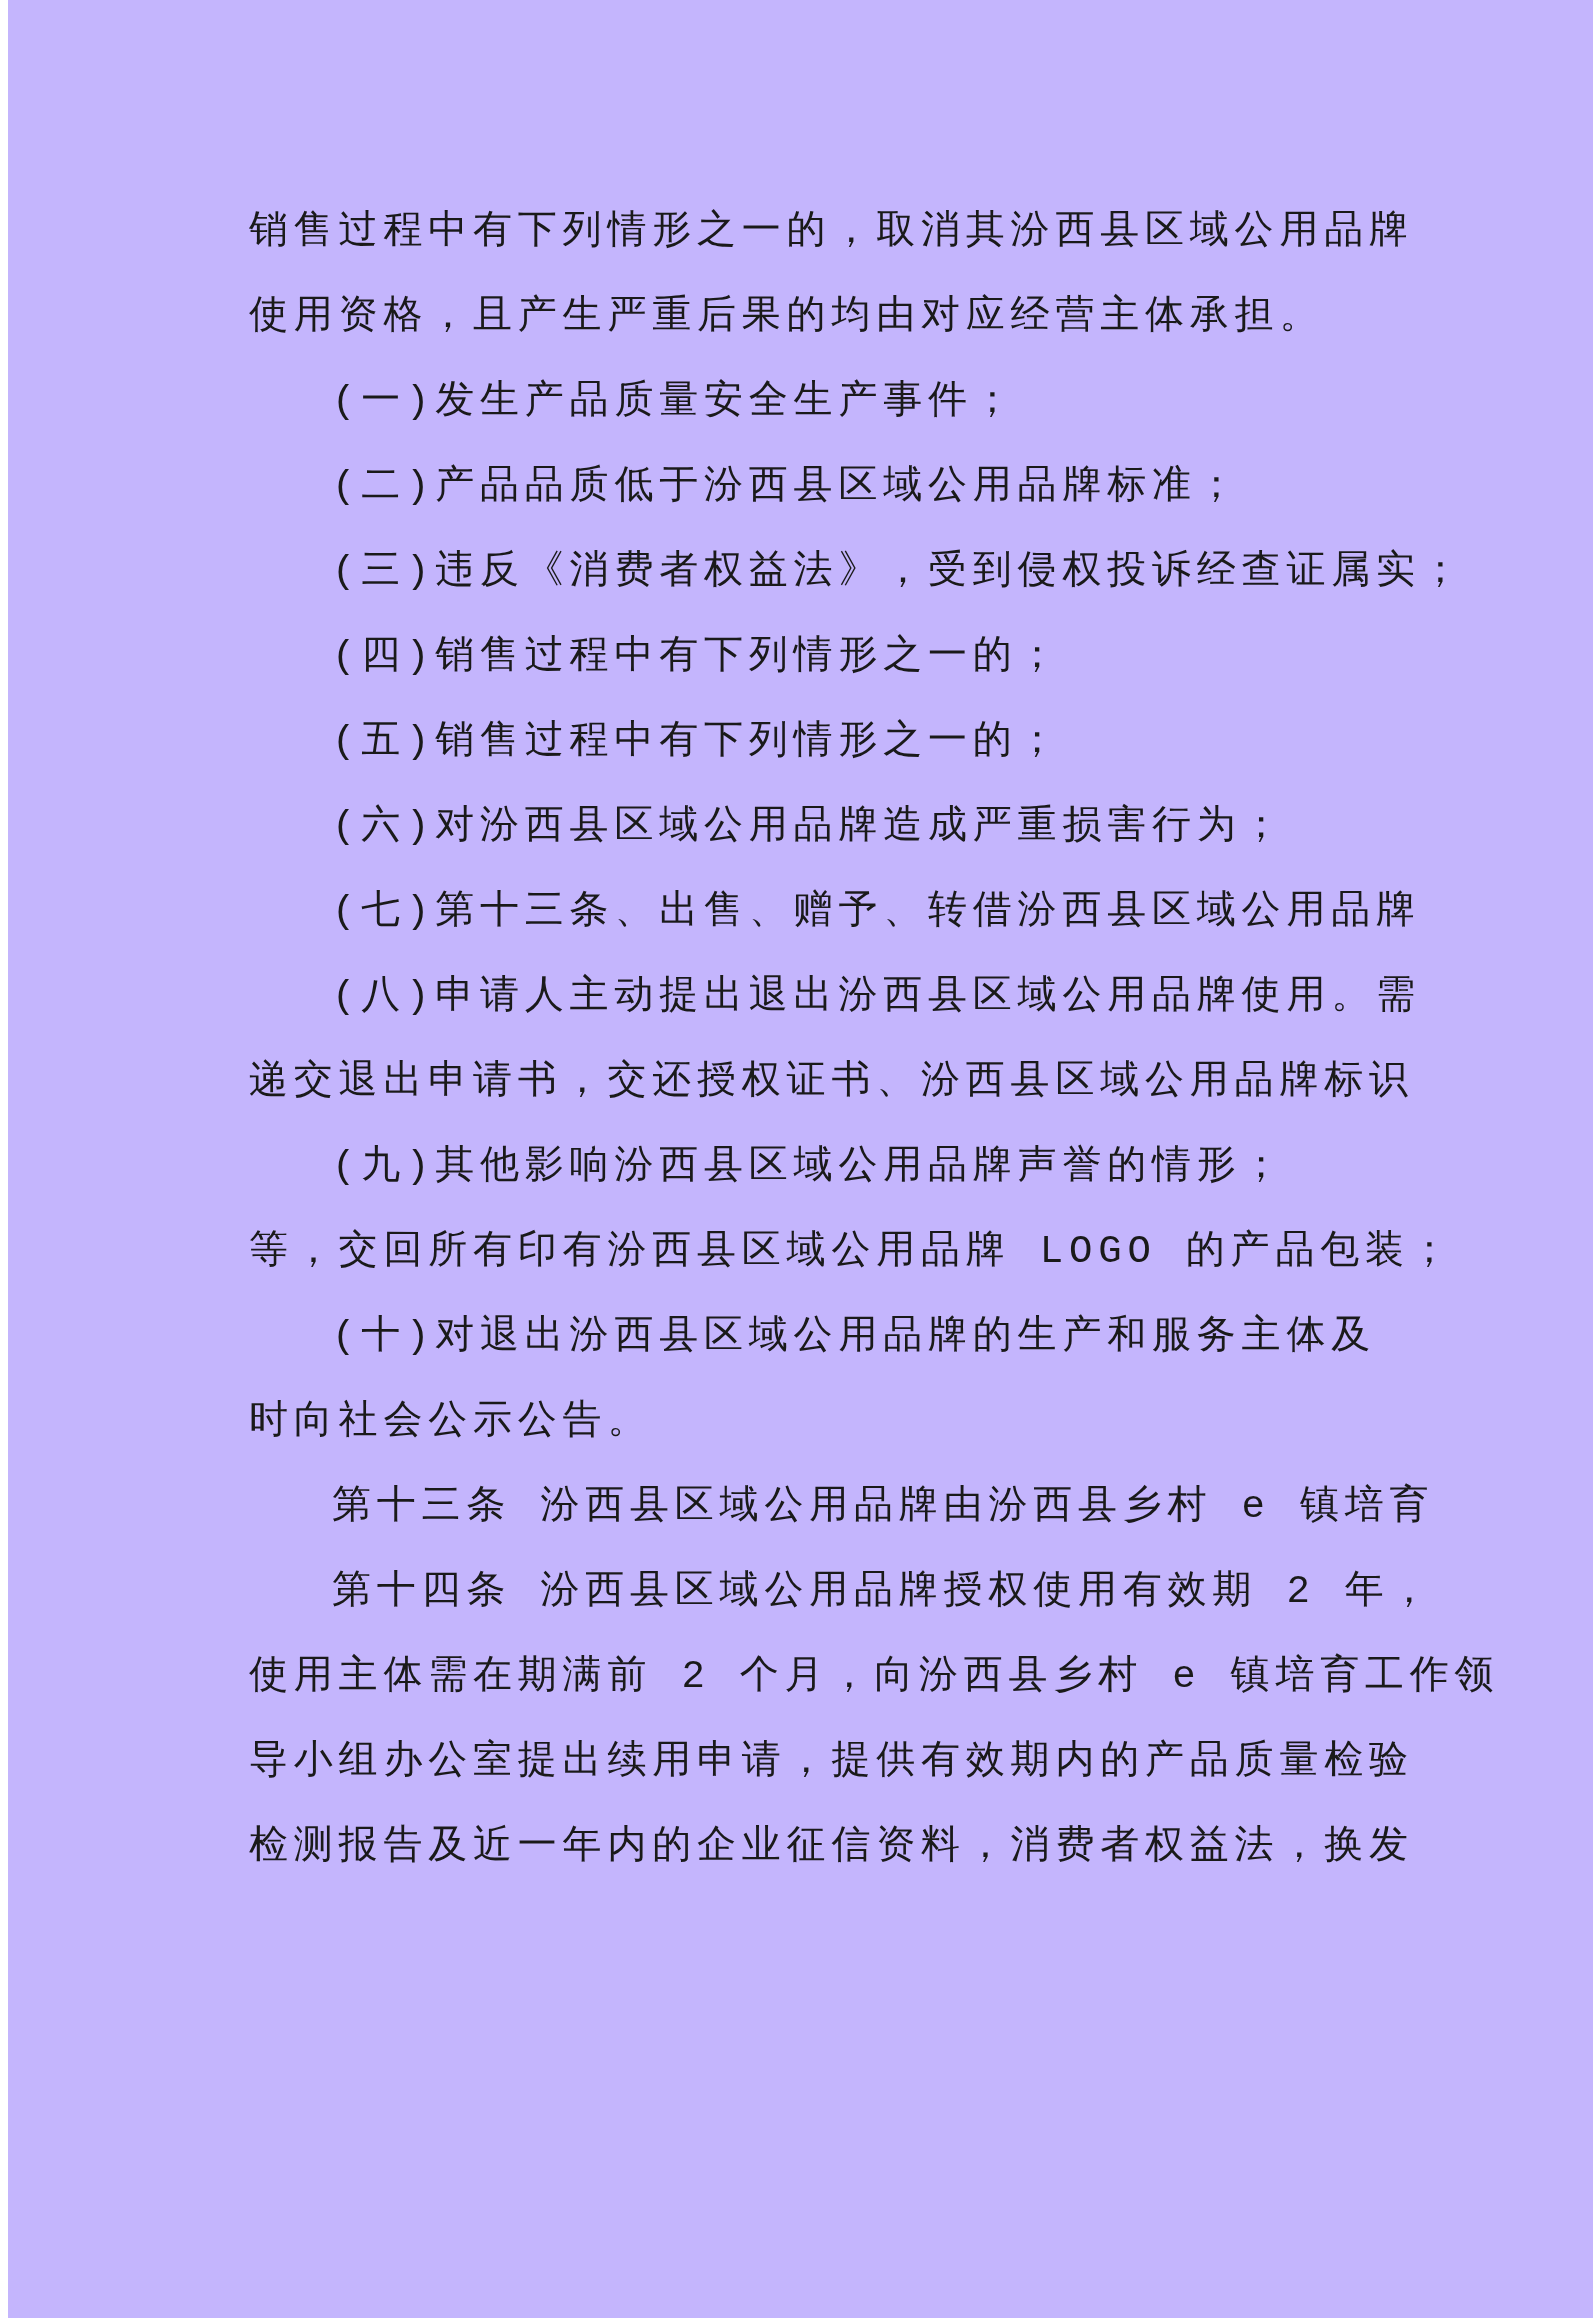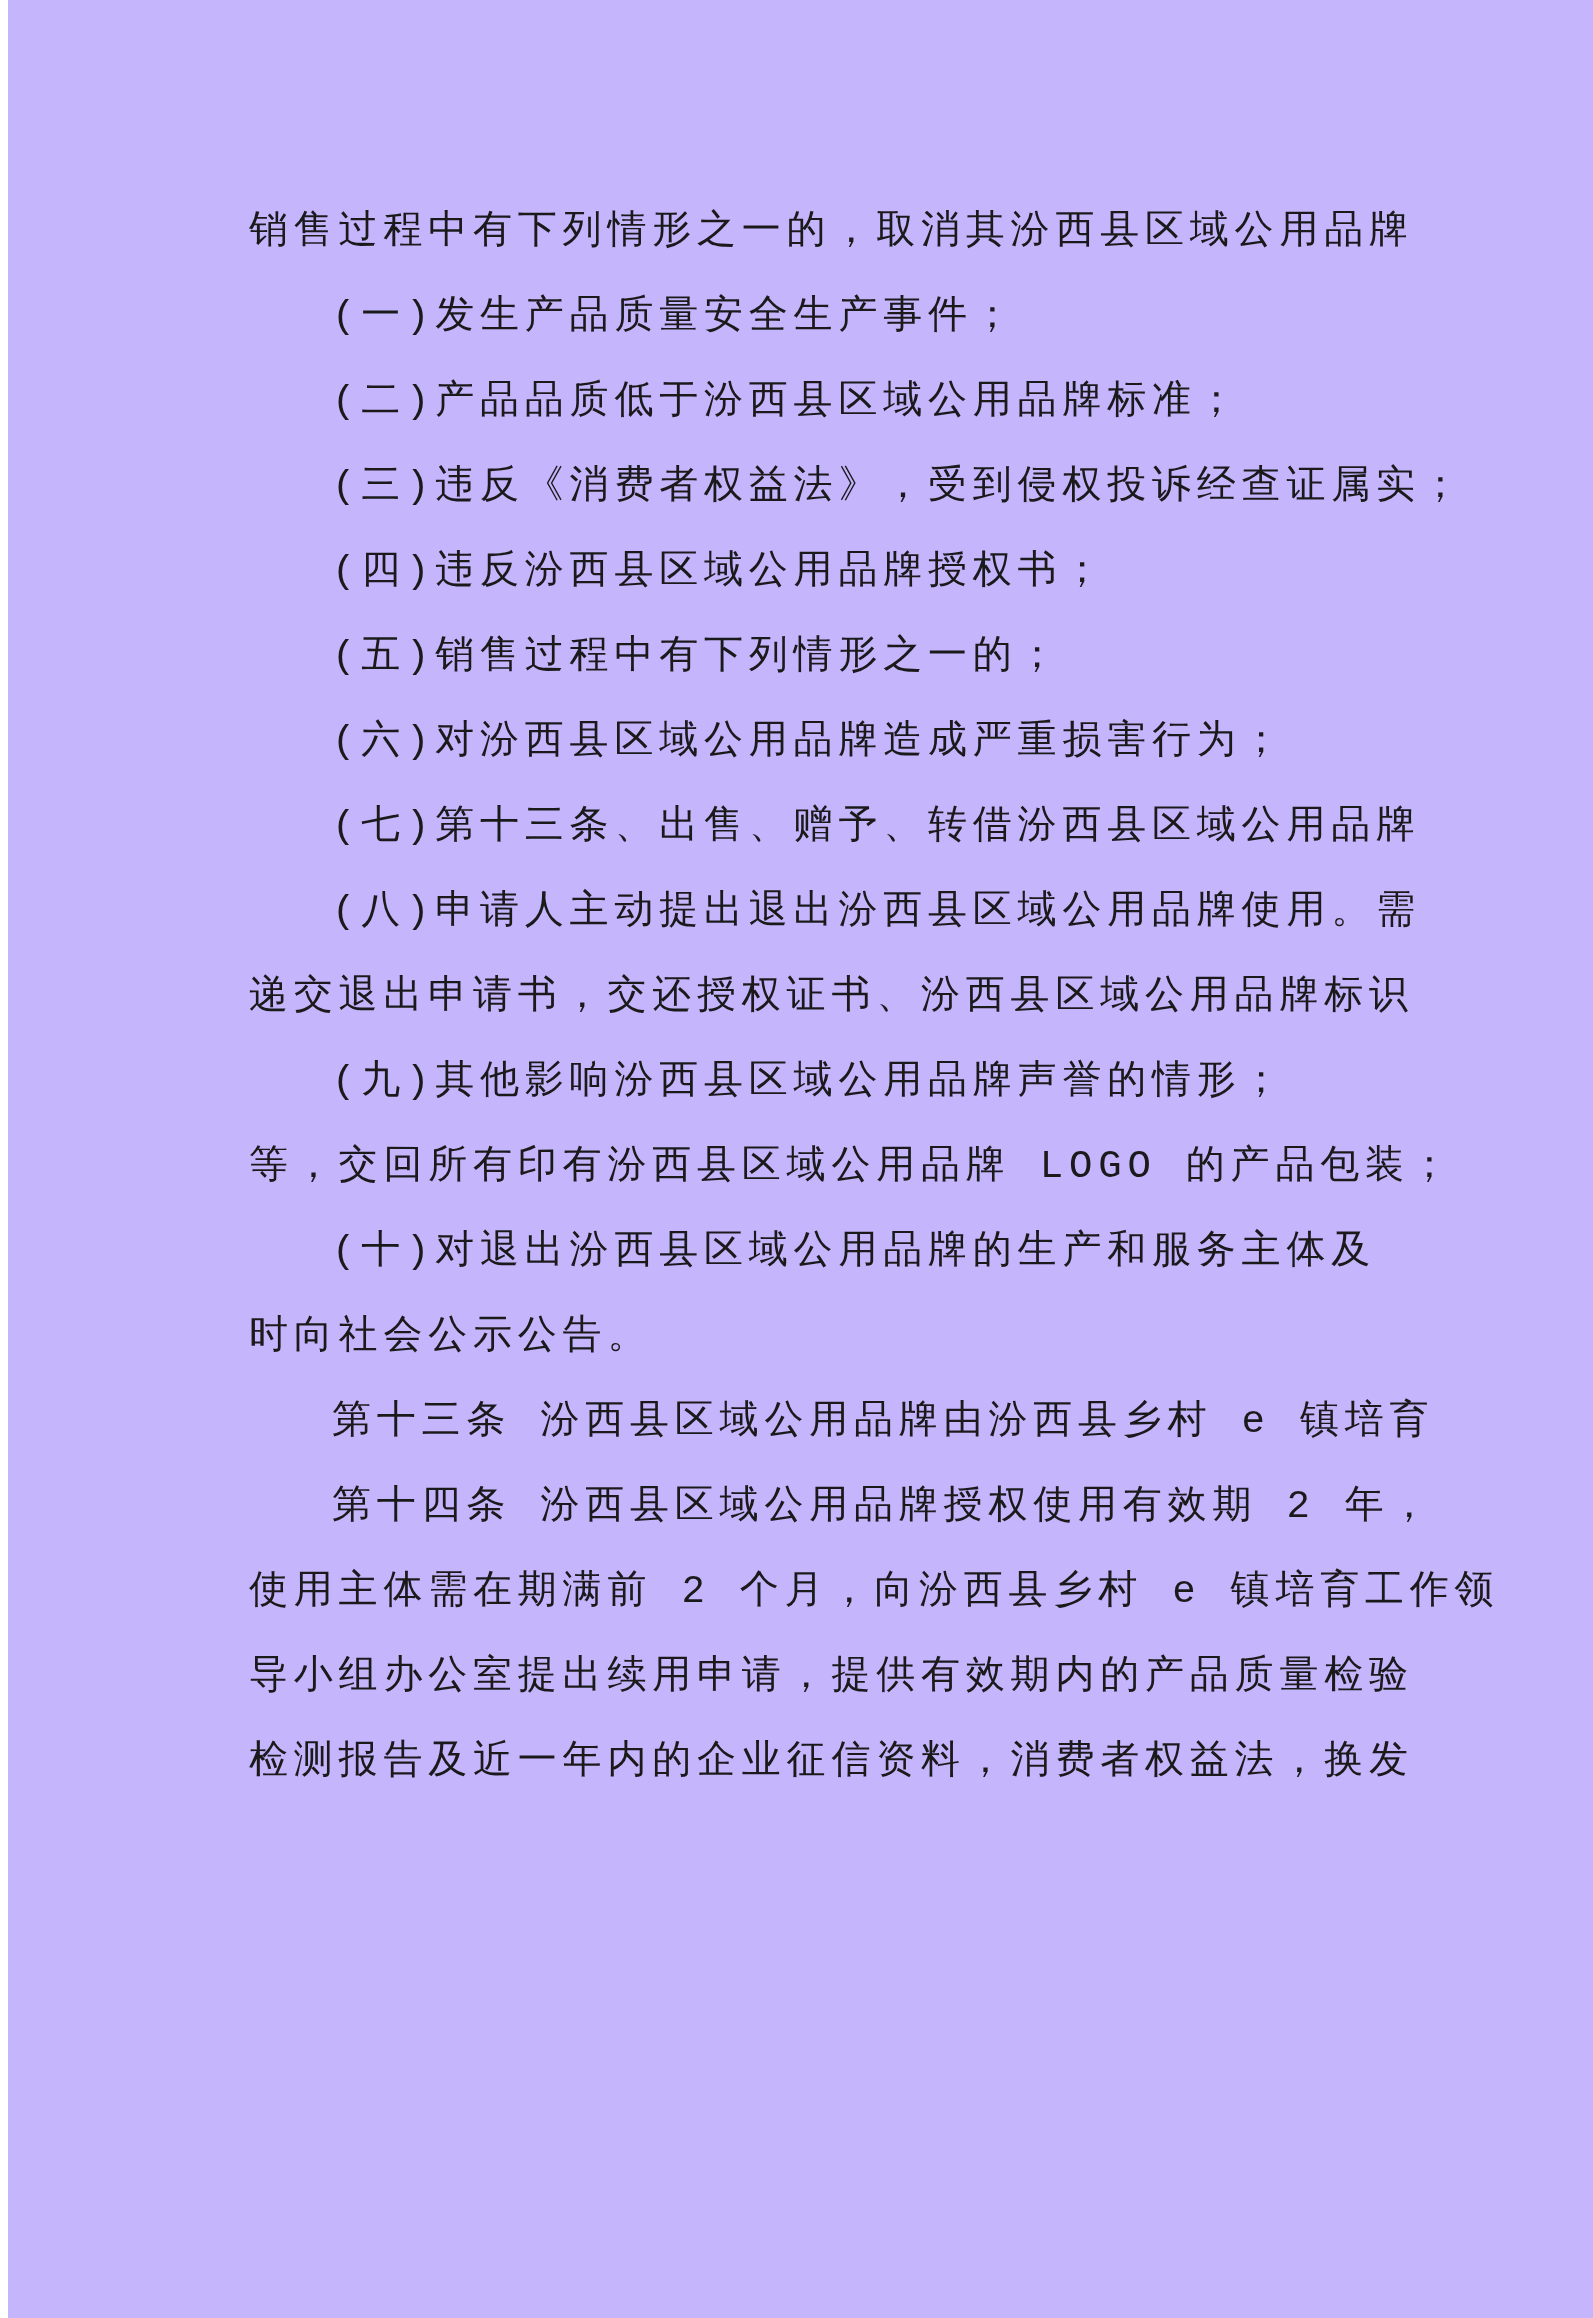--- a/index.html
+++ b/index.html
@@ -45,24 +45,25 @@
     .line.indent {
       padding-left: 83px;
     }
   </style>
 </head>
 <body>
 
 <div class="page">
   <div class="body-text">
     <div class="line">销售过程中有下列情形之一的，取消其汾西县区域公用品牌</div>
+    <div class="line last">使用资格，且产生严重后果的均由对应经营主体承担。</div>
     <div class="line indent last">(一)发生产品质量安全生产事件；</div>
     <div class="line indent last">(二)产品品质低于汾西县区域公用品牌标准；</div>
     <div class="line indent">(三)违反《消费者权益法》，受到侵权投诉经查证属实；</div>
-    <div class="line indent last">(四)违反汾西县区域公用品牌授权书；</div>
+    <div class="line indent last">(四)销售过程中有下列情形之一的；</div>
     <div class="line indent last">(五)销售过程中有下列情形之一的；</div>
     <div class="line indent last">(六)对汾西县区域公用品牌造成严重损害行为；</div>
     <div class="line indent">(七)第十三条、出售、赠予、转借汾西县区域公用品牌</div>
     <div class="line indent">(八)申请人主动提出退出汾西县区域公用品牌使用。需</div>
     <div class="line">递交退出申请书，交还授权证书、汾西县区域公用品牌标识</div>
     <div class="line indent last">(九)其他影响汾西县区域公用品牌声誉的情形；</div>
     <div class="line last">等，交回所有印有汾西县区域公用品牌 LOGO 的产品包装；</div>
     <div class="line indent">(十)对退出汾西县区域公用品牌的生产和服务主体及</div>
     <div class="line last">时向社会公示公告。</div>
     <div class="line indent">第十三条 汾西县区域公用品牌由汾西县乡村 e 镇培育</div>

